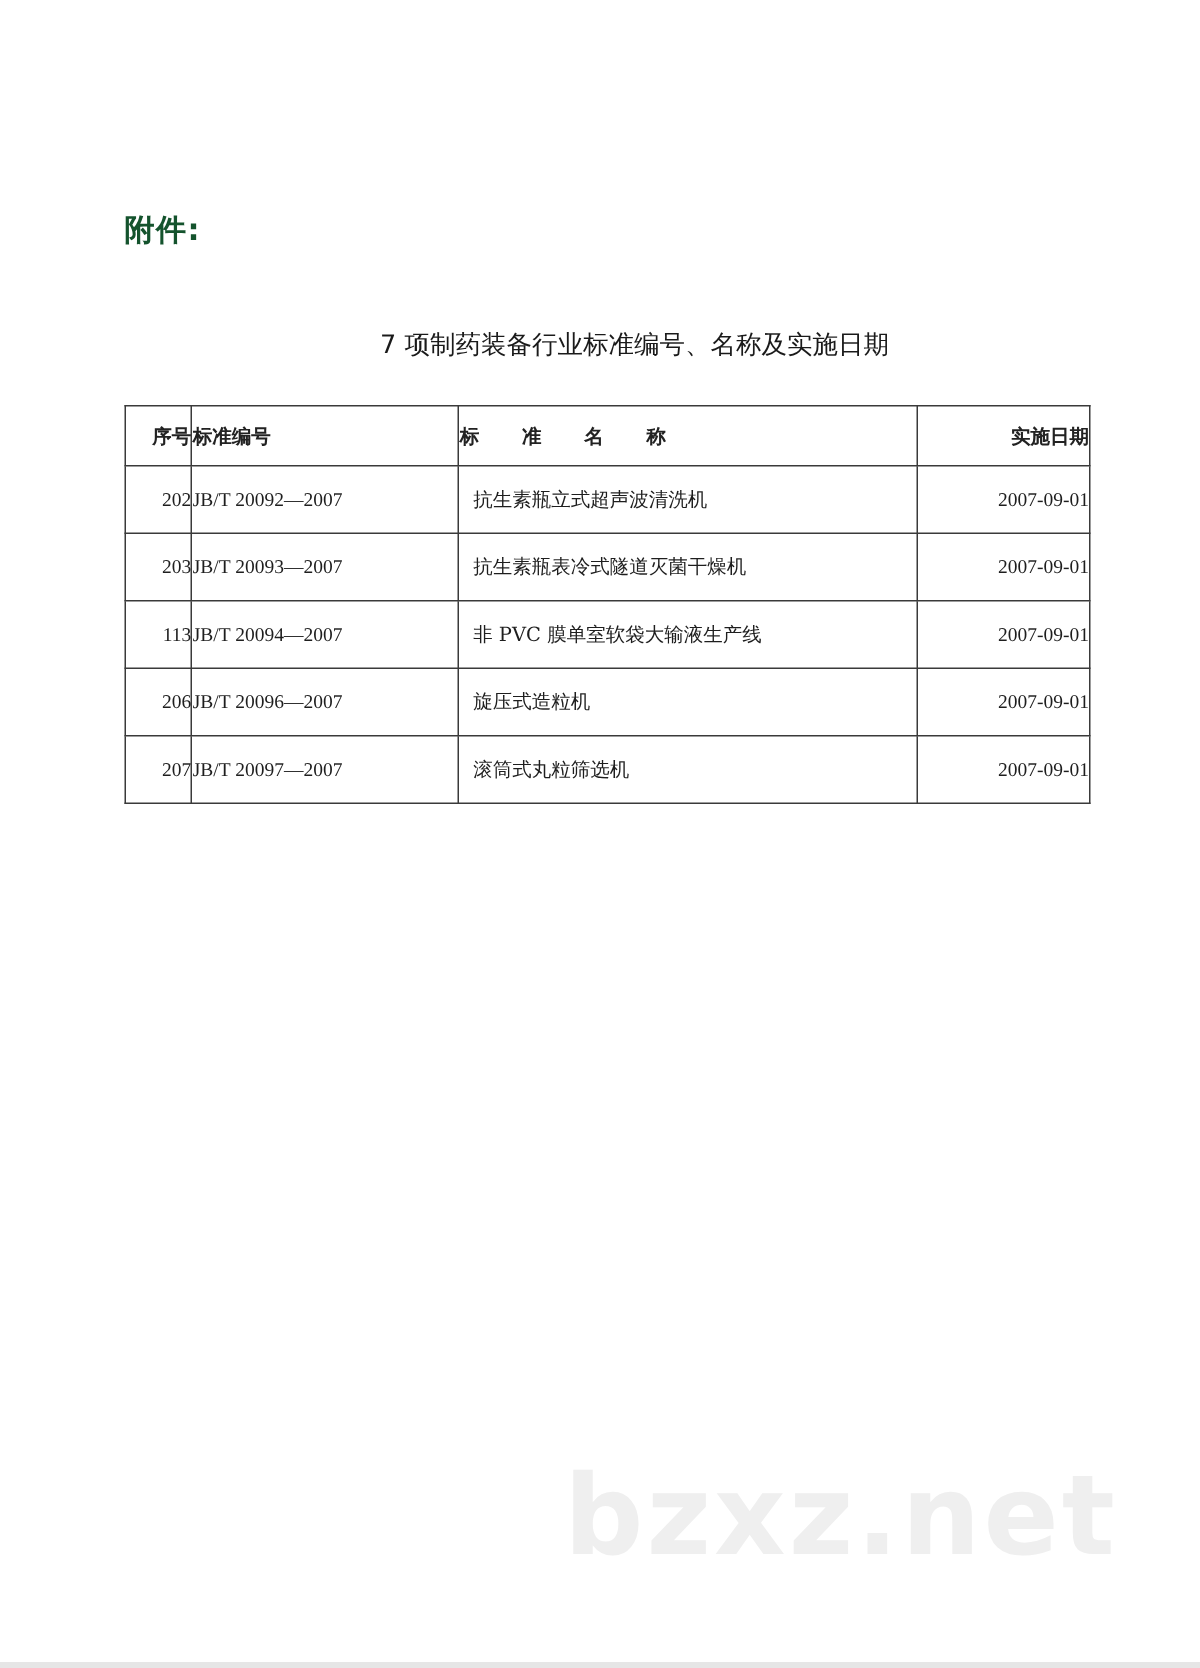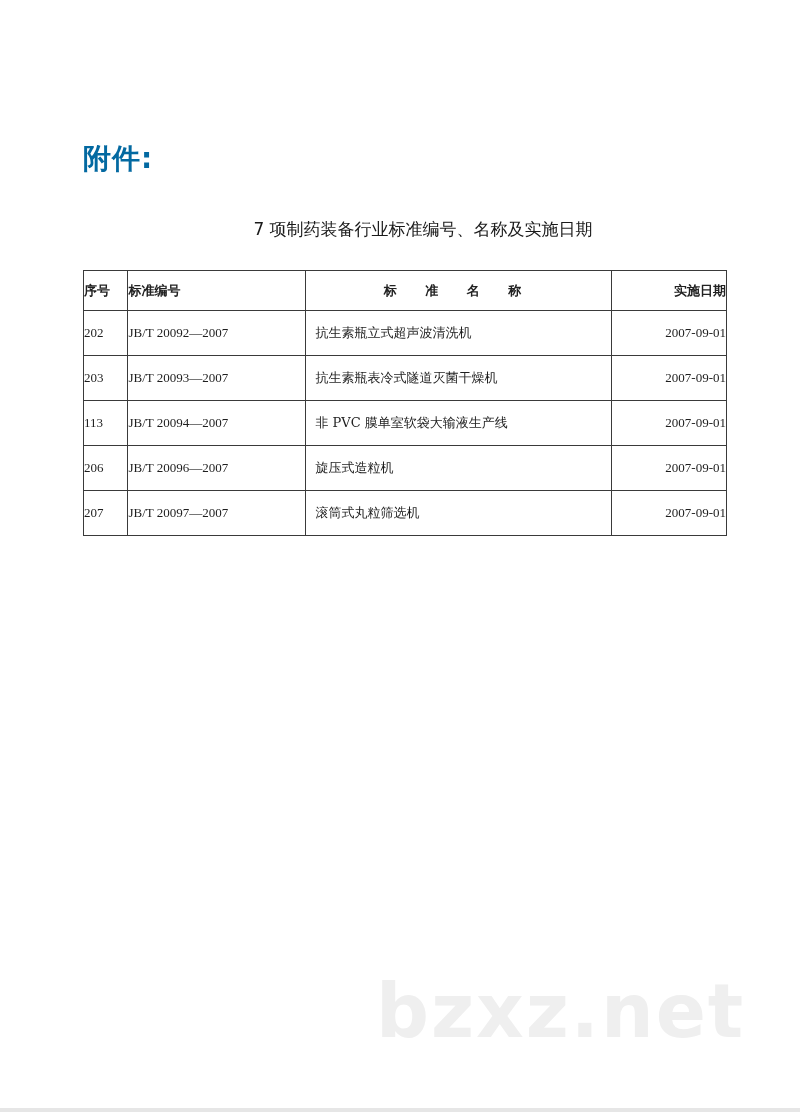--- a/index.html
+++ b/index.html
@@ -3,43 +3,43 @@
   <meta charset="utf-8">
   <style>
     html, body { margin: 0; padding: 0; }
     body {
       width: 800px; height: 1112px; background: #ffffff; position: relative; overflow: hidden;
       font-family: "DejaVu Serif", "Liberation Serif", serif; color: #1e1e1e;
     }
     .attachment-label {
       position: absolute; left: 83px; top: 140px;
       font-family: "DejaVu Sans", "Liberation Sans", sans-serif;
-      font-weight: bold; font-size: 28px; letter-spacing: 1px; color: #0369a1;
+      font-weight: bold; font-size: 20px; letter-spacing: 1px; color: #14532d;
     }
     .doc-title {
       position: absolute; left: 0; width: 800px; top: 218px; text-align: center;
       font-family: "DejaVu Sans", "Liberation Sans", sans-serif;
       font-weight: normal; font-size: 17px; color: #1a1a1a; padding-left: 23px;
     }
     table.std-table {
       position: absolute; left: 83px; top: 270px; width: 644px;
       border-collapse: collapse; border: 1.5px solid #2a2a2a;
     }
     table.std-table th, table.std-table td {
       border: 1px solid #3a3a3a; height: 44px; padding: 0; font-size: 13px; vertical-align: middle;
     }
     table.std-table th {
       height: 39px;
       font-family: "DejaVu Sans", "Liberation Sans", sans-serif; font-weight: bold; font-size: 13px; color: #222;
     }
-    .col-seq { width: 44px; text-align: left; }
+    .col-seq { width: 44px; text-align: right; }
     .col-code { width: 180px; text-align: left; }
     .col-name { width: 301px; text-align: left; }
     .col-date { width: 116px; text-align: right; }
-    th.col-name { text-align: center; letter-spacing: 12px; }
+    th.col-name { letter-spacing: 12px; }
     td.col-name { padding-left: 9px !important; }
     td.col-code { font-family: "Liberation Serif", "DejaVu Serif", serif; font-size: 14px; }
     td.col-seq, td.col-date { font-family: "Liberation Serif", "DejaVu Serif", serif; font-size: 14px; }
     .watermark {
       position: absolute; left: 376px; top: 968px;
       font-family: "DejaVu Sans", "Liberation Sans", sans-serif; font-weight: bold;
       font-size: 74px; color: #efefef; letter-spacing: 2px;
     }
     .page-bottom-edge {
       position: absolute; left: 0; top: 1108px; width: 800px; height: 4px; background: #e6e6e6;

